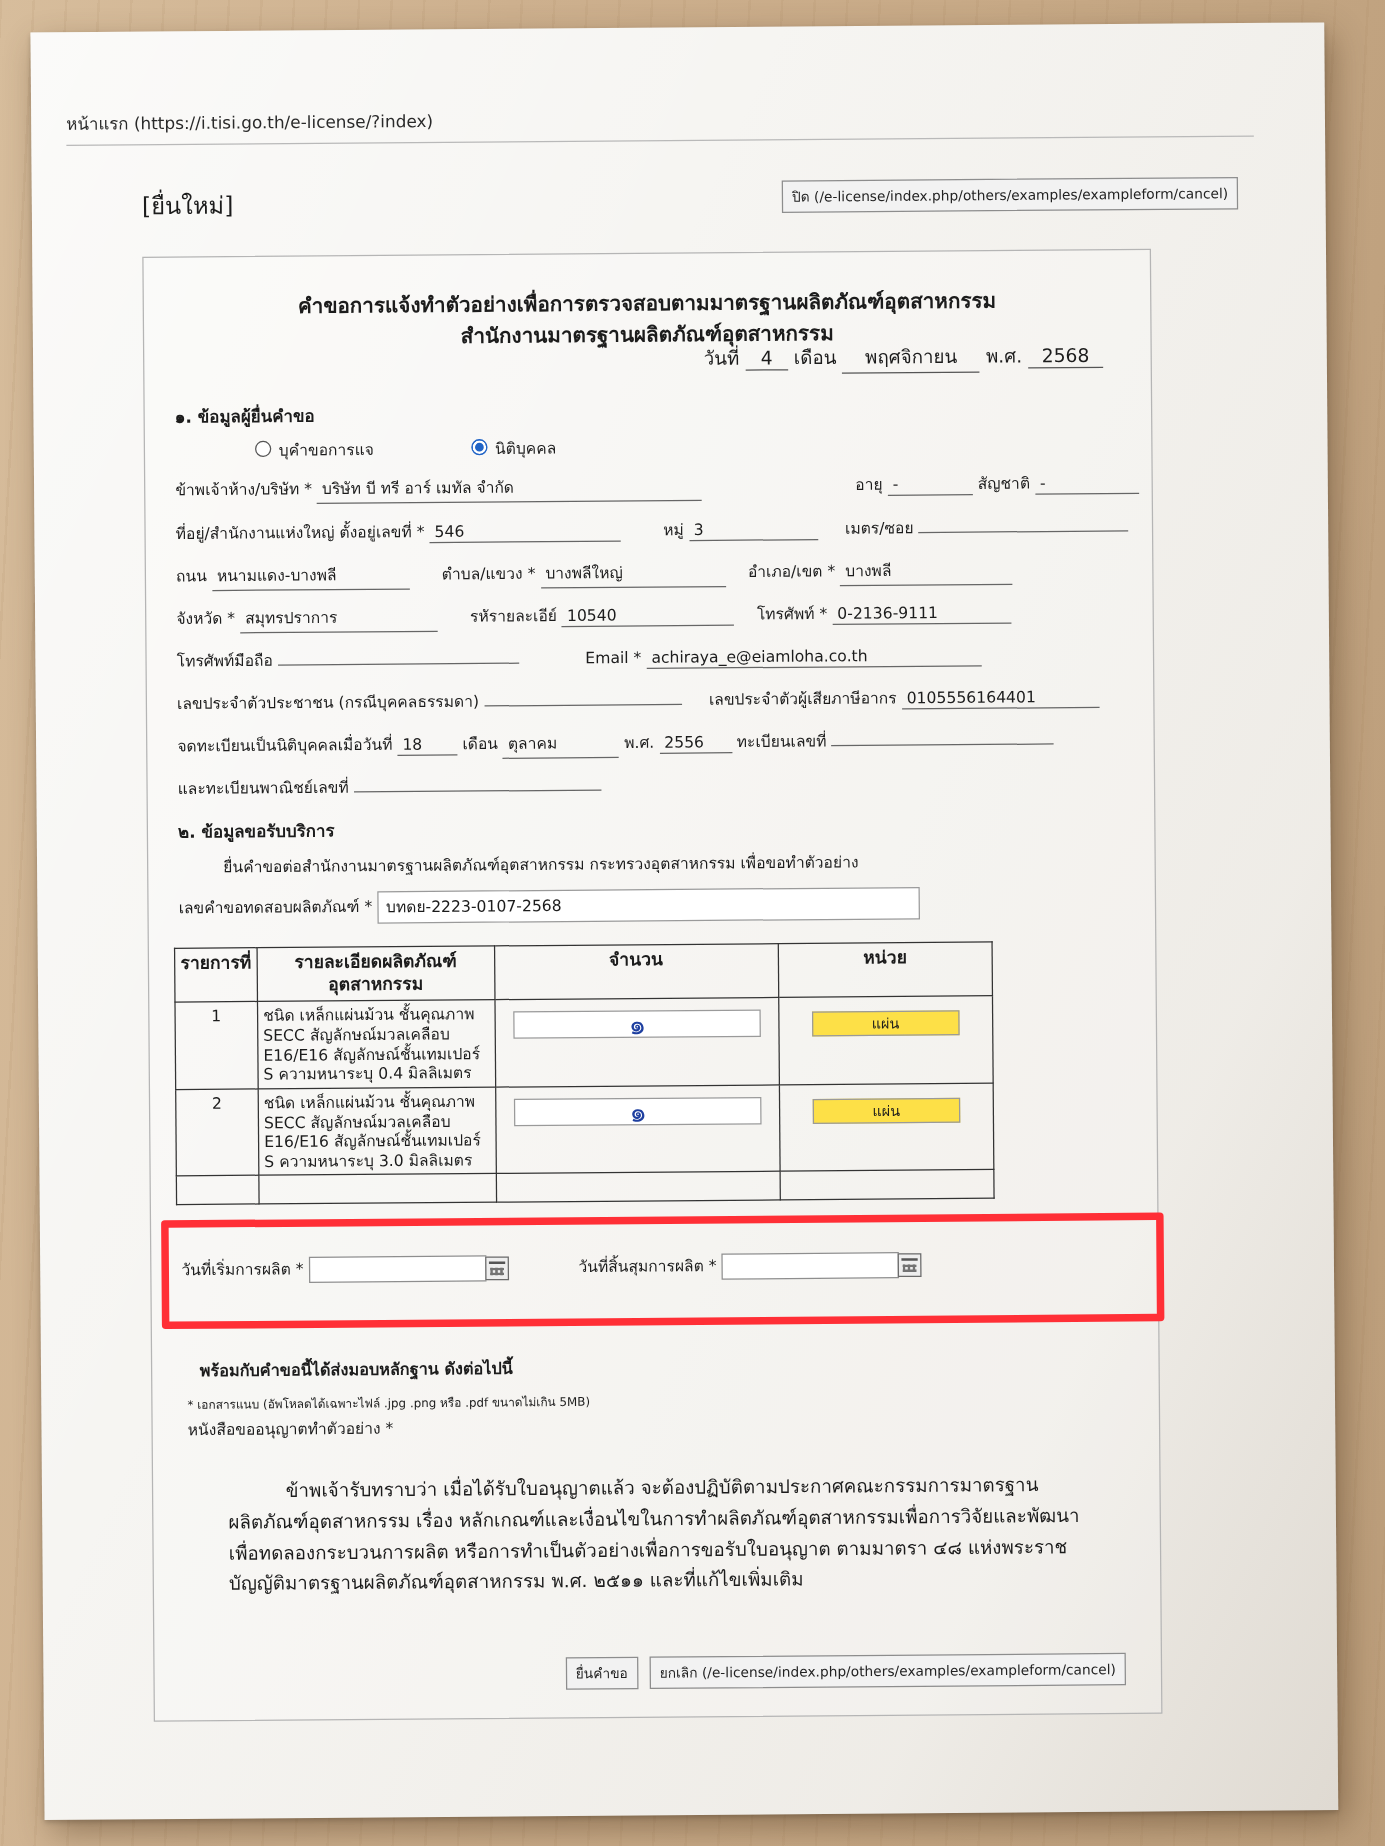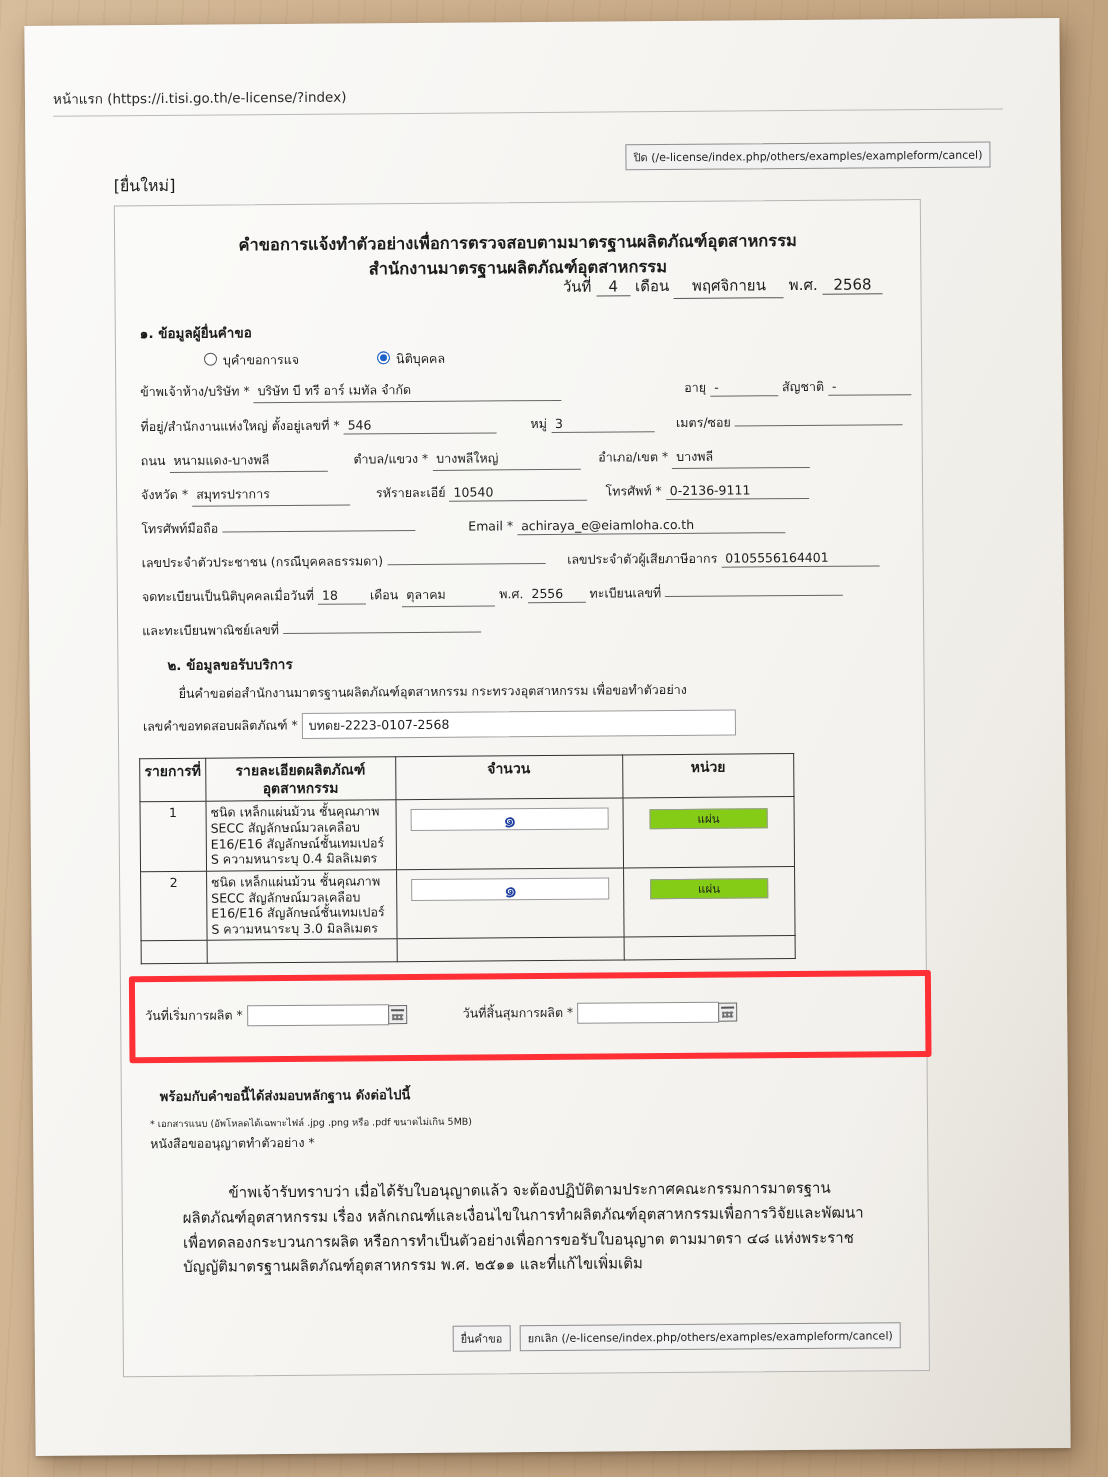--- a/index.html
+++ b/index.html
@@ -50,40 +50,40 @@
   .btn{
     display:inline-block;
     border:1px solid #8d8d8d;
     background:#f2f2f2;
     font-size:11px;
     padding:3px 7px;
     color:#222;
     white-space:nowrap;
   }
   .btn-cancel-top{position:absolute;right:70px;top:123px;}
-  .newsubmit{position:absolute;left:88px;top:148px;font-size:16px;}
+  .newsubmit{position:absolute;left:88px;top:124px;font-size:19px;}
 
   .formbox{
     position:absolute;left:88px;top:180px;width:805px;height:1170px;
     border:1px solid #b5b5b5;
     background:rgba(255,255,255,.25);
   }
 
   .title{
     position:absolute;left:0;right:0;top:28px;
     text-align:center;font-size:16.5px;font-weight:bold;line-height:1.5;
   }
   .dateline{
     position:absolute;right:38px;top:72px;font-size:15px;
   }
   .u{display:inline-block;border-bottom:1px solid #555;text-align:center;}
 
   .sec{position:absolute;font-size:13.5px;font-weight:bold;}
   .sec1{left:24px;top:116px;}
-  .sec2{left:24px;top:448px;margin-left:25px;}
+  .sec2{left:24px;top:448px;}
 
   .row{position:absolute;font-size:12.5px;}
   .lbl{white-space:nowrap;}
   .fill{display:inline-block;border-bottom:1px solid #666;padding:0 4px 1px 4px;font-size:12.5px;}
 
   .radio{
     display:inline-block;width:11px;height:11px;border:1px solid #555;border-radius:50%;
     vertical-align:-1px;margin-right:6px;background:#fff;
   }
   .radio.on{border-color:#1f63c6;background:#1f63c6;box-shadow:inset 0 0 0 2px #fff;}
@@ -103,21 +103,21 @@
   .c-no{width:56px;text-align:center;font-size:13px;vertical-align:middle;}
   .c-detail{width:178px;line-height:1.25;font-size:12.5px;}
   .c-qty{width:215px;text-align:center;vertical-align:middle;}
   .c-unit{width:160px;text-align:center;vertical-align:middle;}
   .qtybox{display:block;border:1px solid #9a9a9a;background:#fff;height:20px;margin:6px 10px;position:relative;}
   .qtyval{
     position:absolute;left:0;right:0;top:-7px;text-align:center;
     font-family:"DejaVu Serif","Liberation Serif",serif;
     font-size:22px;color:#1e3fa0;transform:rotate(-6deg);
   }
-  .unitbox{display:block;border:1px solid #9a9a9a;background:#84cc16;height:18px;margin:8px 22px;font-size:11.5px;line-height:18px;}
+  .unitbox{display:block;border:1px solid #9a9a9a;background:#fde047;height:18px;margin:8px 22px;font-size:11.5px;line-height:18px;}
 
   .dates{
     position:absolute;left:24px;top:800px;width:640px;font-size:12.5px;
   }
   .datefield{
     display:inline-block;width:140px;height:19px;border:1px solid #8e8e8e;background:#fff;
     vertical-align:middle;position:relative;
   }
   .cal{
     display:inline-block;width:17px;height:17px;border:1px solid #6a6a6a;background:#eee;

